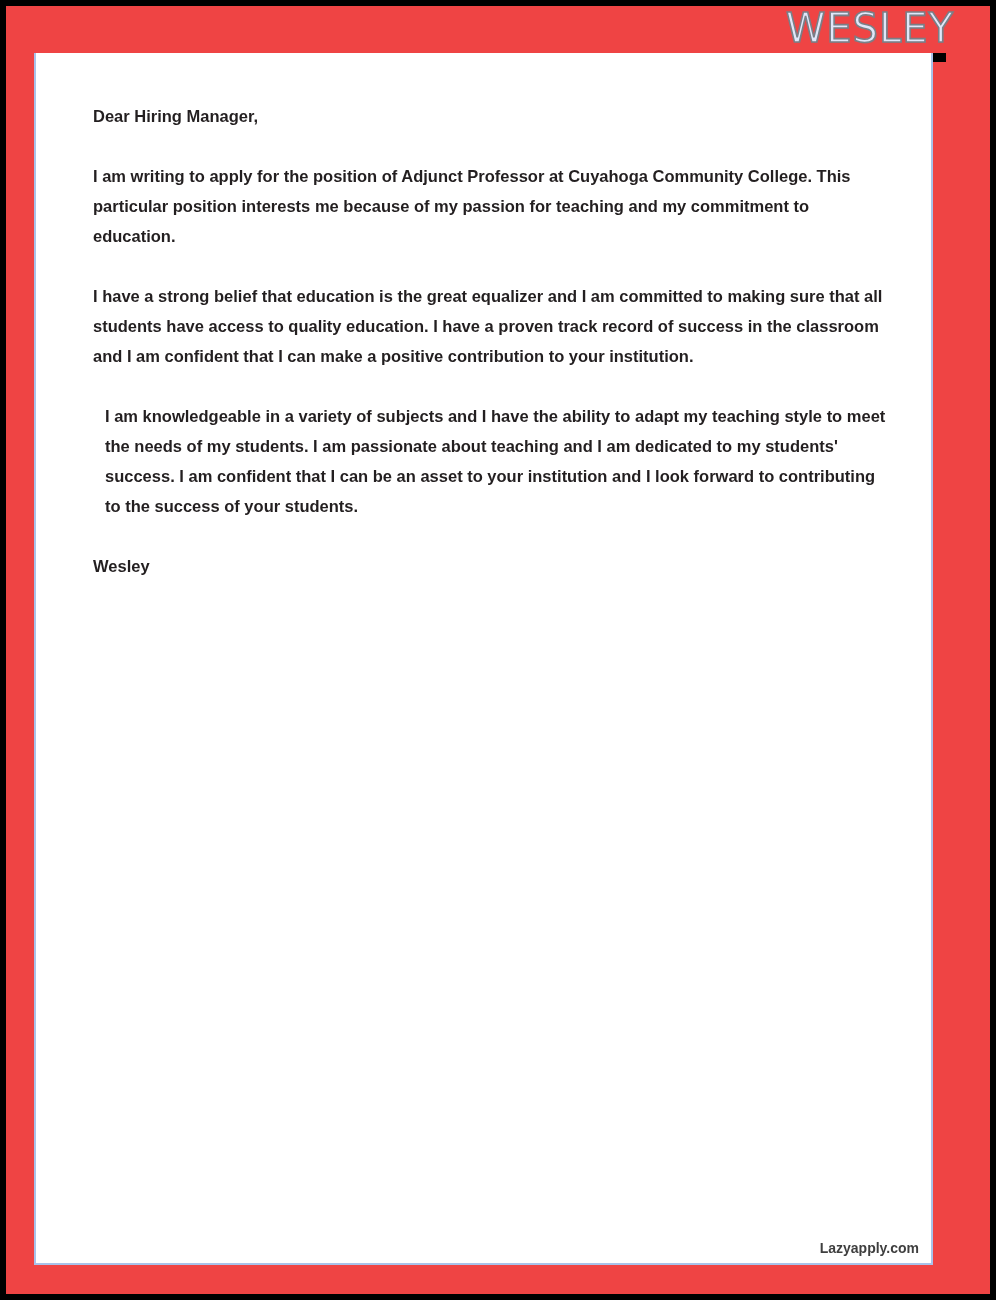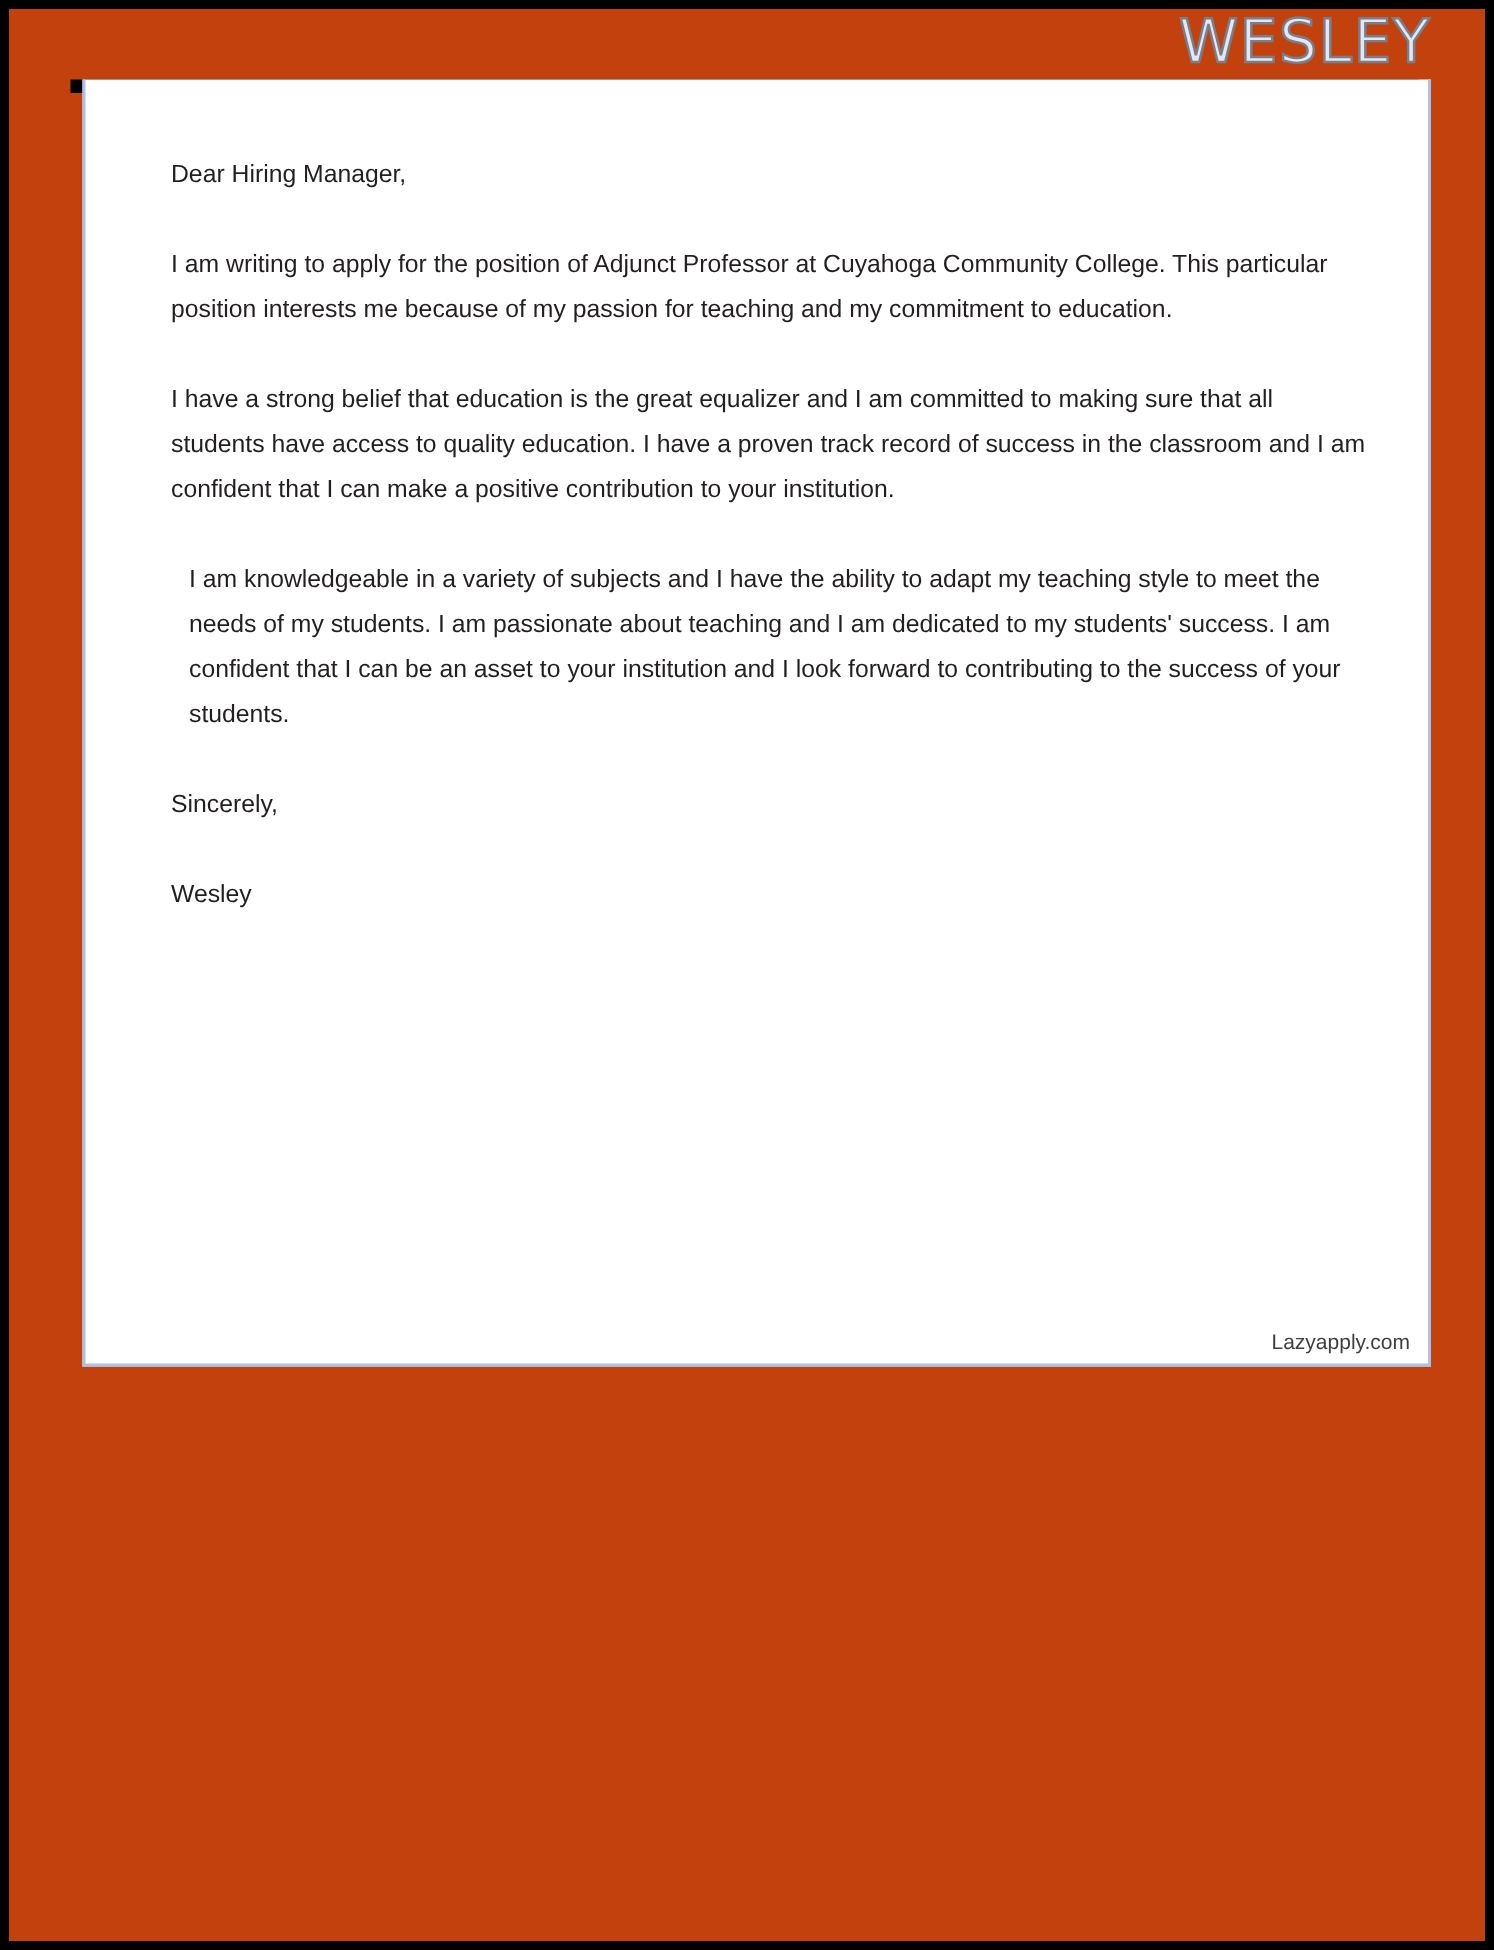--- a/index.html
+++ b/index.html
@@ -45,28 +45,29 @@
     line-height: 52px;
     color: #e0e7f9;
     -webkit-text-stroke: 1.6px #7a7f87;
     text-shadow: 1px 1px 0 rgba(120,125,132,0.35);
     white-space: nowrap;
   }
 
   
   .letter-card {
     position: absolute;
-    left: 49px;
+    left: 28px;
     top: 47px;
     width: 899px;
-    height: 858px;
+    height: 1212px;
     background: #ffffff;
     border: 2px solid #a9c2ea;
     border-top: none;
     box-sizing: border-box;
+    font-weight: bold;
   }
   .card-topbar {
     position: absolute;
     left: 41px;
     top: 47px;
     width: 899px;
     height: 9px;
     background: #000000;
   }
 
@@ -113,41 +114,40 @@
     font-family: "Liberation Sans", sans-serif;
     font-size: 14px;
     line-height: 16px;
     color: #3f3f3f;
     white-space: nowrap;
   }
 </style>
 </head>
 <body style="background: rgb(0, 0, 0);">
 
-<div class="page-frame" style="background: #c2410c; padding-left: 26px;">
+<div class="page-frame" style="background: #ef4444; padding-left: 26px;">
 
   <div class="letterhead">
     <div class="letterhead-name" style="-webkit-text-stroke: 1.6px rgb(122, 127, 135); color: rgb(224, 231, 249);">WESLEY</div>
   </div>
 
   <div class="card-topbar" style="background: rgb(0, 0, 0);"></div>
 
   <div class="letter-card" style="background: rgb(255, 255, 255); border-color: rgb(169, 194, 234);">
 
     <div class="letter-body">
 
       <p class="para" style="color: rgb(35, 31, 32);">Dear Hiring Manager,</p>
 
       <p class="para" style="color: rgb(35, 31, 32);">I am writing to apply for the position of Adjunct Professor at Cuyahoga Community College. This particular position interests me because of my passion for teaching and my commitment to education.</p>
 
       <p class="para" style="color: rgb(35, 31, 32);">I have a strong belief that education is the great equalizer and I am committed to making sure that all students have access to quality education. I have a proven track record of success in the classroom and I am confident that I can make a positive contribution to your institution.</p>
 
       <p class="para" style="color: rgb(35, 31, 32); margin-left: 12px;">I am knowledgeable in a variety of subjects and I have the ability to adapt my teaching style to meet the needs of my students. I am passionate about teaching and I am dedicated to my students' success. I am confident that I can be an asset to your institution and I look forward to contributing to the success of your students.</p>
 
-      <p class="closing" style="color: rgb(35, 31, 32);">Sincerely,</p>
 
       <p class="signature" style="color: rgb(35, 31, 32);">Wesley</p>
 
 
     </div>
 
     <div class="footer-credit" style="color: rgb(63, 63, 63);">Lazyapply.com</div>
 
   </div>
 

